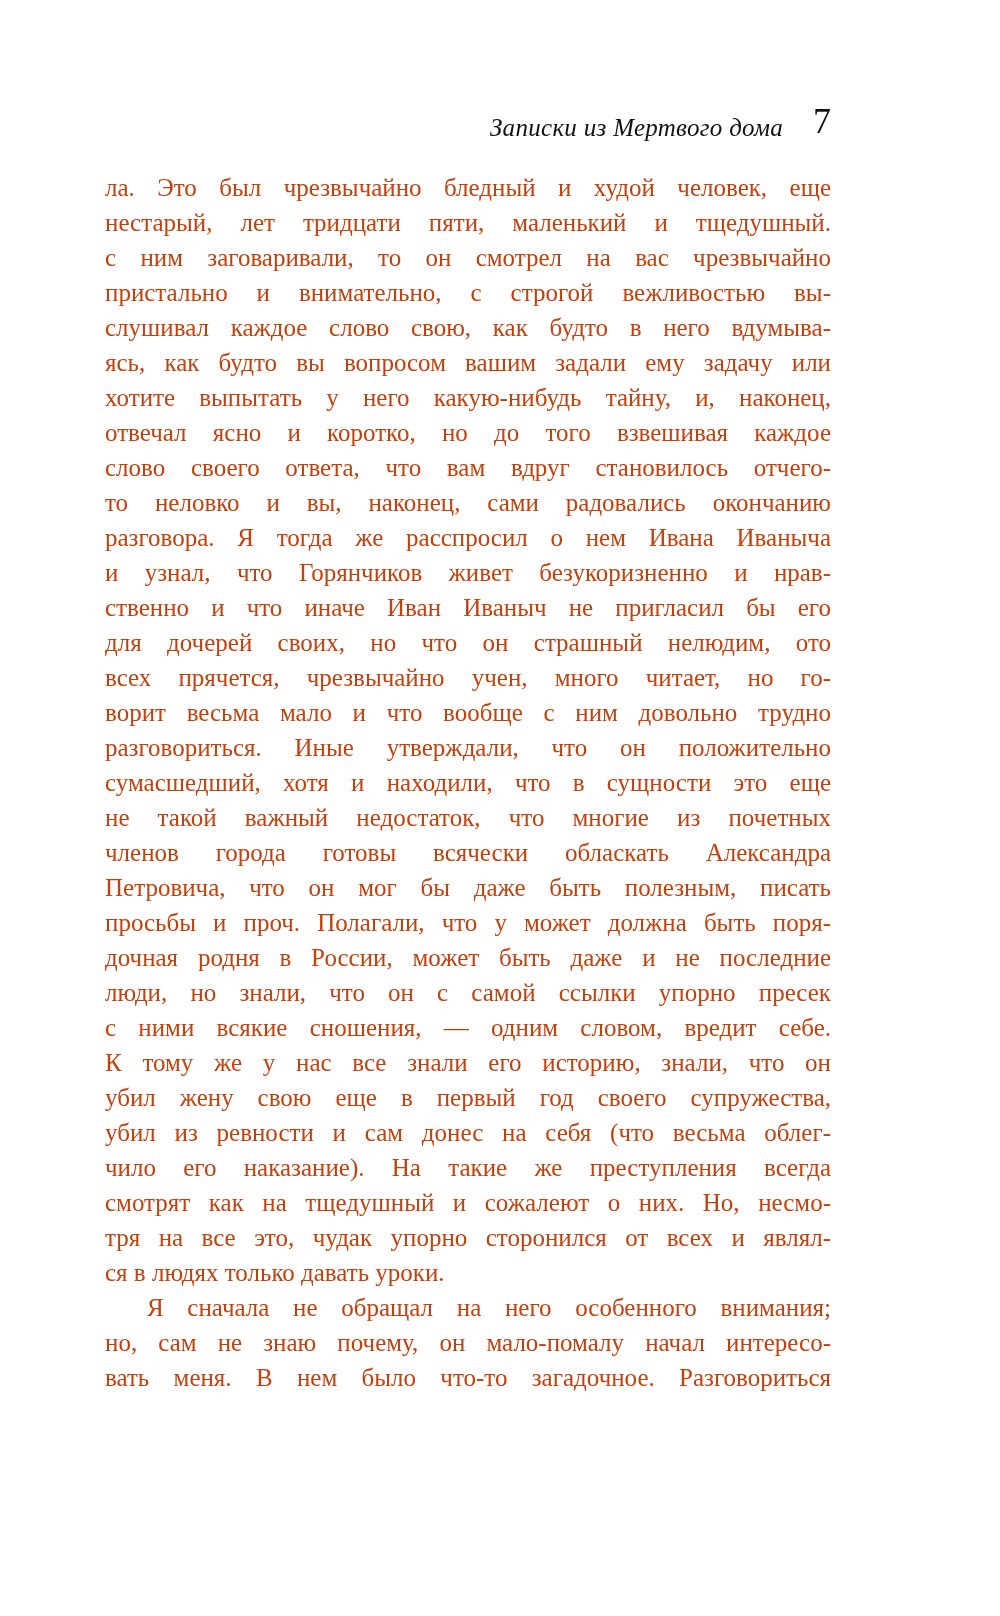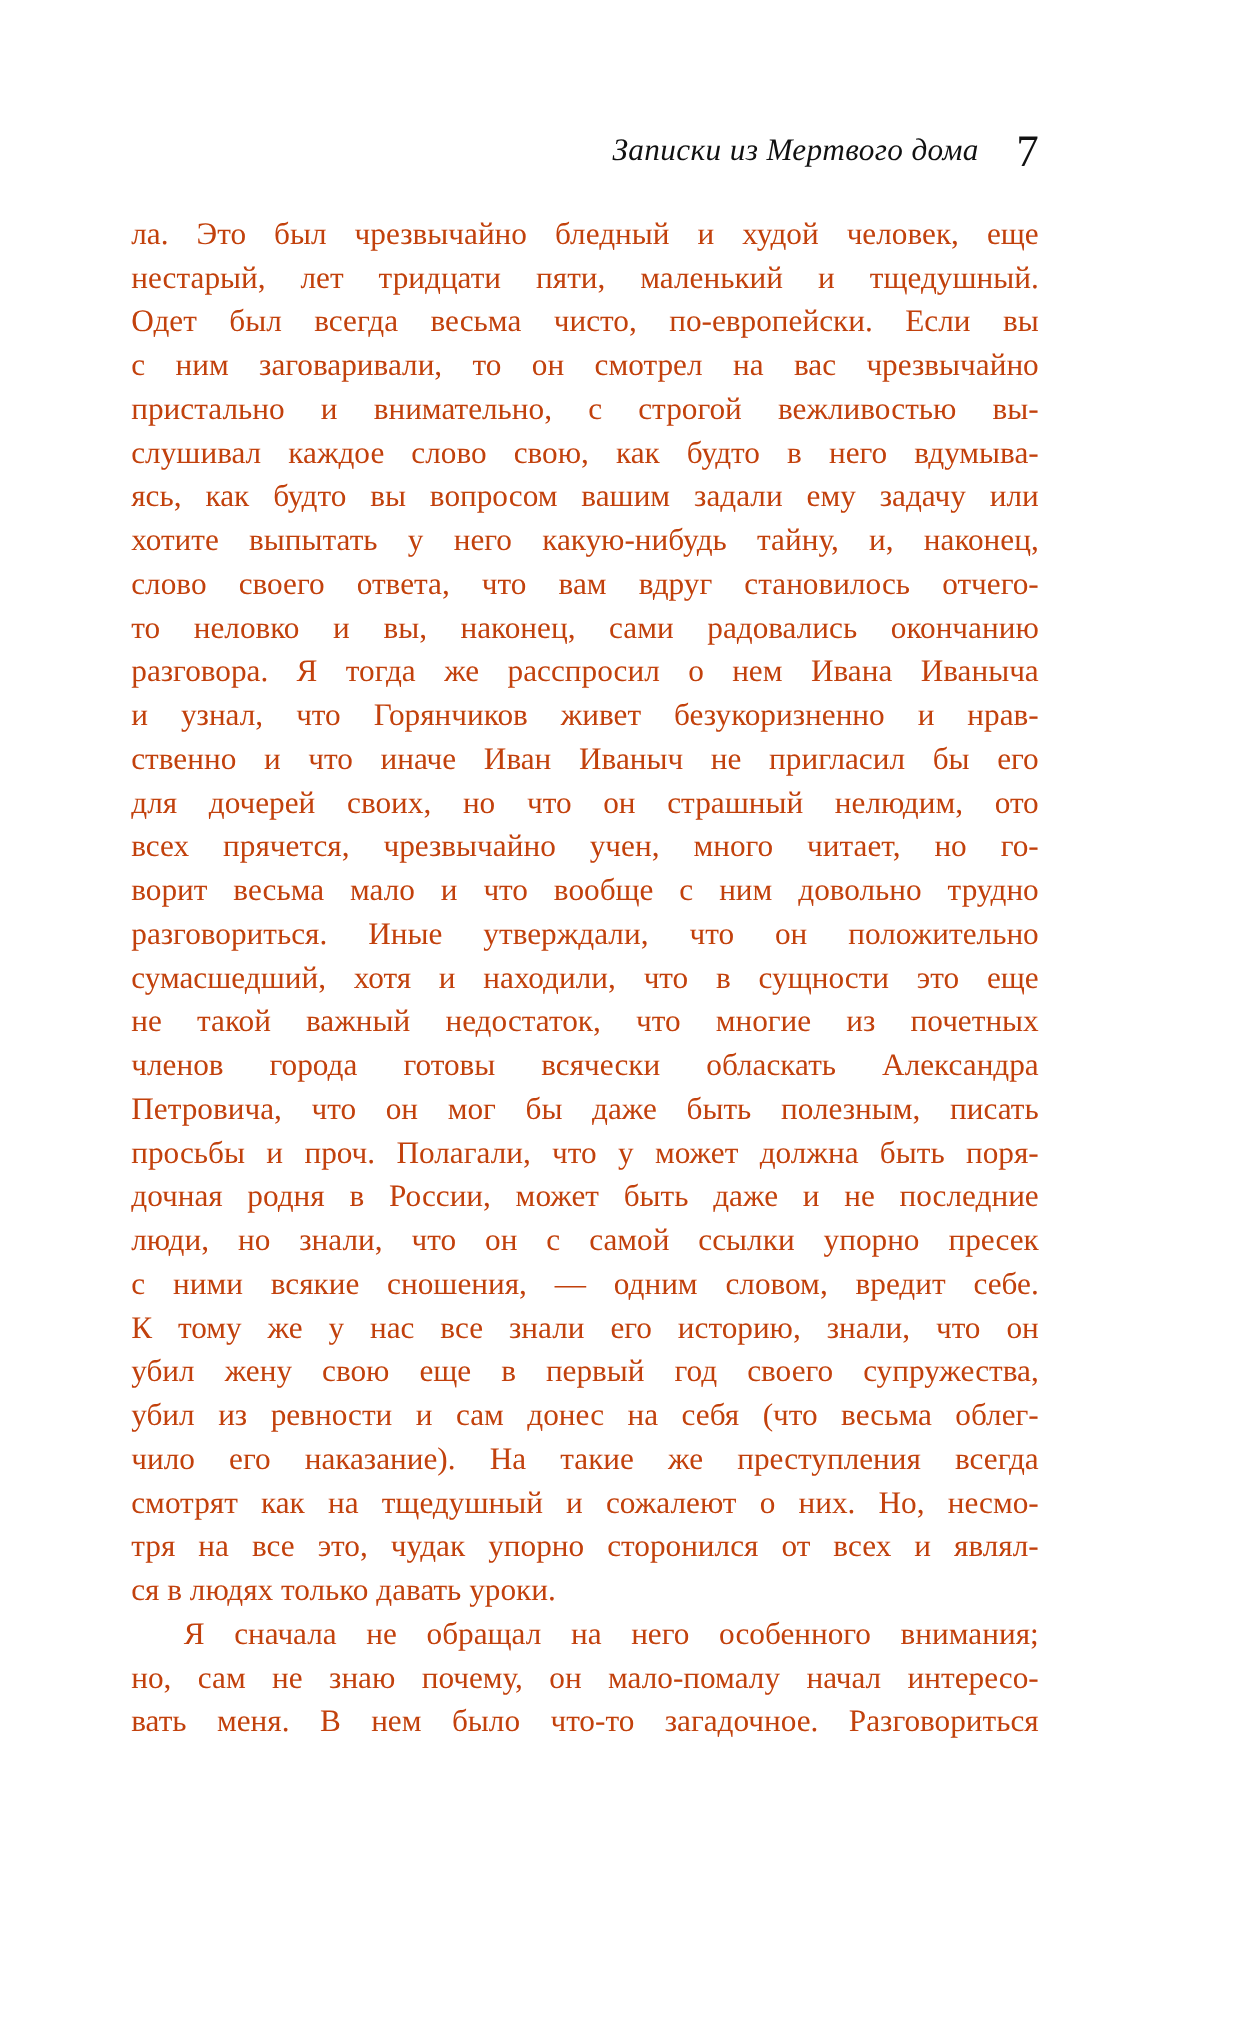--- a/index.html
+++ b/index.html
@@ -18,21 +18,21 @@
     background: #ffffff;
     overflow: hidden;
   }
   .running-head {
     position: absolute;
     top: 100px;
     left: 105px;
     width: 726px;
     display: flex;
     justify-content: flex-end;
-    align-items: center;
+    align-items: flex-end;
     gap: 30px;
   }
   .head-title {
     font-style: italic;
     font-size: 25px;
     letter-spacing: 0.3px;
     color: #111111;
   }
   .page-number {
     font-size: 36px;
@@ -65,26 +65,26 @@
 <div class="page">
   <header class="running-head">
     <span class="head-title">Записки из Мертвого дома</span>
     <span class="page-number">7</span>
   </header>
 
   <main class="text-block">
       <div class="paragraph">
         <div class="line">ла. Это был чрезвычайно бледный и худой человек, еще</div>
         <div class="line">нестарый, лет тридцати пяти, маленький и тщедушный.</div>
-        <div class="line">Одет был всегда весьма чисто, по-европейски. Если вы</div>
         <div class="line">с ним заговаривали, то он смотрел на вас чрезвычайно</div>
         <div class="line">пристально и внимательно, с строгой вежливостью вы-</div>
         <div class="line">слушивал каждое слово свою, как будто в него вдумыва-</div>
         <div class="line">ясь, как будто вы вопросом вашим задали ему задачу или</div>
         <div class="line">хотите выпытать у него какую-нибудь тайну, и, наконец,</div>
+        <div class="line">отвечал ясно и коротко, но до того взвешивая каждое</div>
         <div class="line">слово своего ответа, что вам вдруг становилось отчего-</div>
         <div class="line">то неловко и вы, наконец, сами радовались окончанию</div>
         <div class="line">разговора. Я тогда же расспросил о нем Ивана Иваныча</div>
         <div class="line">и узнал, что Горянчиков живет безукоризненно и нрав-</div>
         <div class="line">ственно и что иначе Иван Иваныч не пригласил бы его</div>
         <div class="line">для дочерей своих, но что он страшный нелюдим, ото</div>
         <div class="line">всех прячется, чрезвычайно учен, много читает, но го-</div>
         <div class="line">ворит весьма мало и что вообще с ним довольно трудно</div>
         <div class="line">разговориться. Иные утверждали, что он положительно</div>
         <div class="line">сумасшедший, хотя и находили, что в сущности это еще</div>

